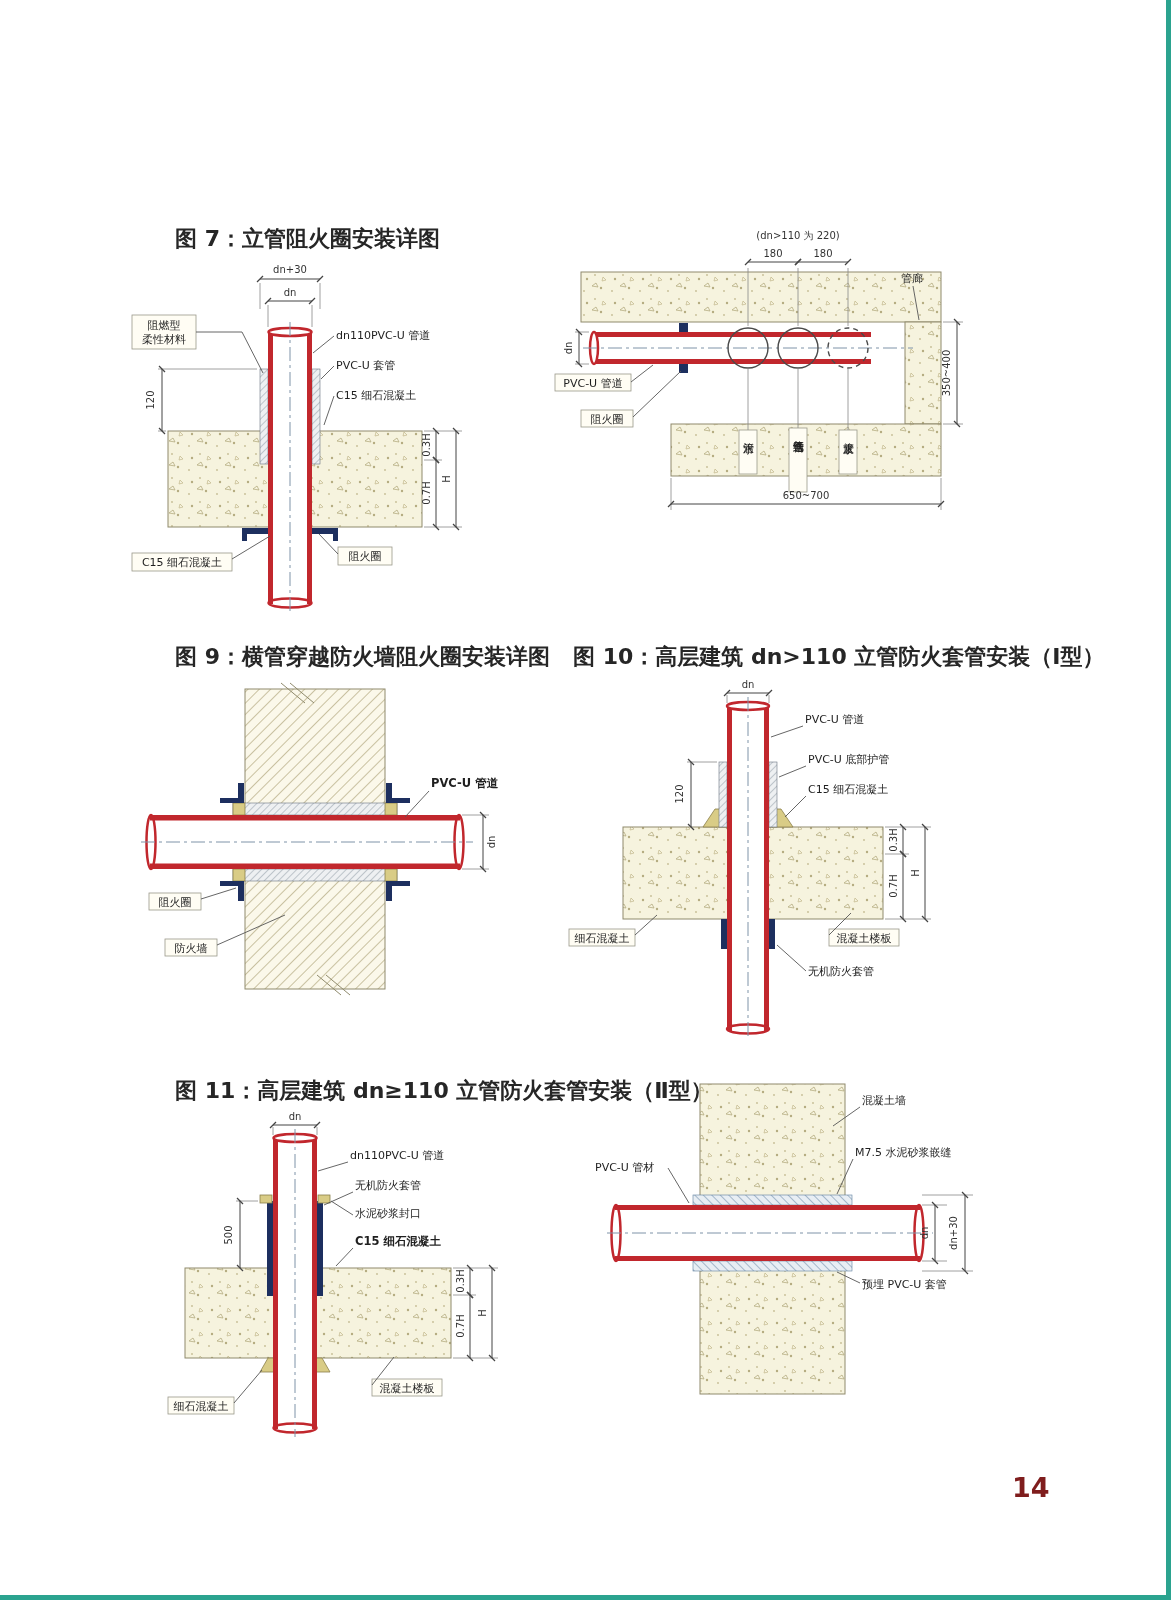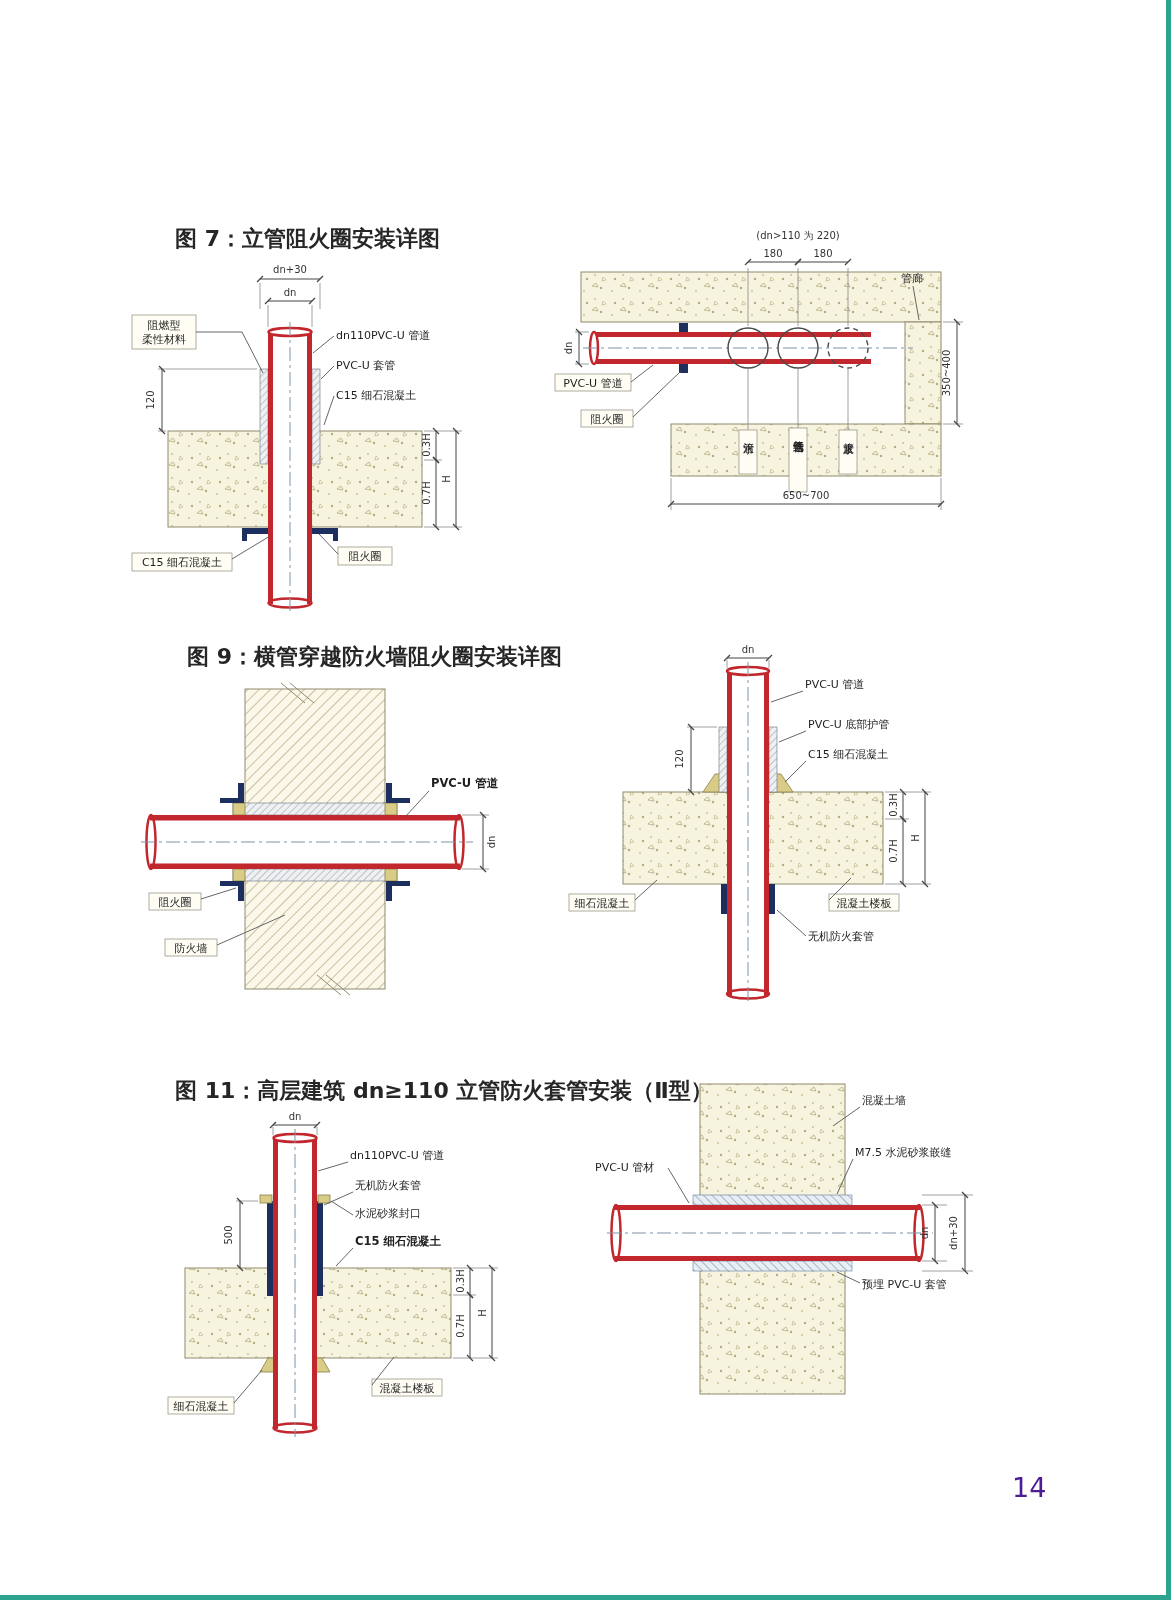--- a/index.html
+++ b/index.html
@@ -23,21 +23,21 @@
   .sleeve{fill:url(#finehatch);stroke:#6a7480;stroke-width:0.6}
   .bluesleeve{fill:url(#bluehatch);stroke:#5f7f9e;stroke-width:0.6}
   .red{fill:#c1272d}
   .cap{fill:none;stroke:#c1272d;stroke-width:2.5}
   .capf{fill:#fff;stroke:#c1272d;stroke-width:2.5}
   .cl{stroke:#7f93a8;stroke-width:1;stroke-dasharray:14 4 3 4;fill:none}
   .navy{fill:#1d2f5f}
   .khaki{fill:#d9cc86;stroke:#8a7f4a;stroke-width:0.8}
   .wht{fill:#fff}
   .circ{fill:none;stroke:#4a4a4a;stroke-width:1.4}
-  .page-num{position:absolute;left:1012px;top:1472px;font-size:27px;font-weight:normal;color:#4c1d95}
+  .page-num{position:absolute;left:1012px;top:1472px;font-size:27px;font-weight:bold;color:#7f1d1d}
   .border-right{position:absolute;right:0;top:0;width:5px;height:1600px;background:#2ba38f}
   .border-bottom{position:absolute;left:0;top:1595px;width:1171px;height:5px;background:#2ba38f}
 </style>
 </head>
 <body>
 
 <svg width="0" height="0" style="position:absolute">
   <defs>
     <pattern id="concrete" width="28" height="24" patternUnits="userSpaceOnUse">
       <rect width="28" height="24" fill="#f6f3de"></rect>
@@ -215,21 +215,21 @@
     <g>
       <line class="ext" x1="118" y1="254" x2="118" y2="286"></line>
       <line class="ext" x1="388" y1="254" x2="388" y2="286"></line>
       <line class="dl" x1="118" y1="280" x2="388" y2="280" marker-start="url(#tick)" marker-end="url(#tick)"></line>
       <text class="dim" x="253" y="275" text-anchor="middle">650~700</text>
     </g>
   </svg>
 </div>
 
 <div class="figure" style="left:135px;top:642px;width:405px">
-  <div class="fig-title" style="margin-left:52px">图 9：横管穿越防火墙阻火圈安装详图</div>
+  <div class="fig-title" style="margin-left:40px">图 9：横管穿越防火墙阻火圈安装详图</div>
   <svg width="400" height="322" viewBox="0 0 400 322">
     <g>
       <rect class="wall" x="110" y="12" width="140" height="300"></rect>
       <line class="brk" x1="146" y1="6" x2="170" y2="26"></line>
       <line class="brk" x1="155" y1="6" x2="179" y2="26"></line>
       <line class="brk" x1="182" y1="298" x2="206" y2="318"></line>
       <line class="brk" x1="191" y1="298" x2="215" y2="318"></line>
     </g>
     <g>
       <rect class="sleeve" x="98" y="126" width="164" height="12"></rect>
@@ -274,20 +274,21 @@
     </g>
     <g>
       <rect class="lbox" x="30" y="262" width="52" height="17"></rect>
       <text class="lbl" x="56" y="275" text-anchor="middle">防火墙</text>
       <line class="ldr" x1="82" y1="268" x2="150" y2="238"></line>
     </g>
   </svg>
 </div>
 
 <div class="figure" style="left:553px;top:642px;width:434px">
+  <div class="fig-title" style="margin-left:20px">图 10：高层建筑 dn&gt;110 立管防火套管安装（Ⅰ型）</div>
   <svg width="430" height="368" viewBox="0 0 430 368">
     <g>
       <rect class="slab" x="70" y="150" width="260" height="92"></rect>
       <polygon class="khaki" points="150,150 162,132 228,132 240,150"></polygon>
     </g>
     <g>
       <rect class="sleeve" x="166" y="85" width="8" height="65"></rect>
       <rect class="sleeve" x="216" y="85" width="8" height="65"></rect>
     </g>
     <g>

